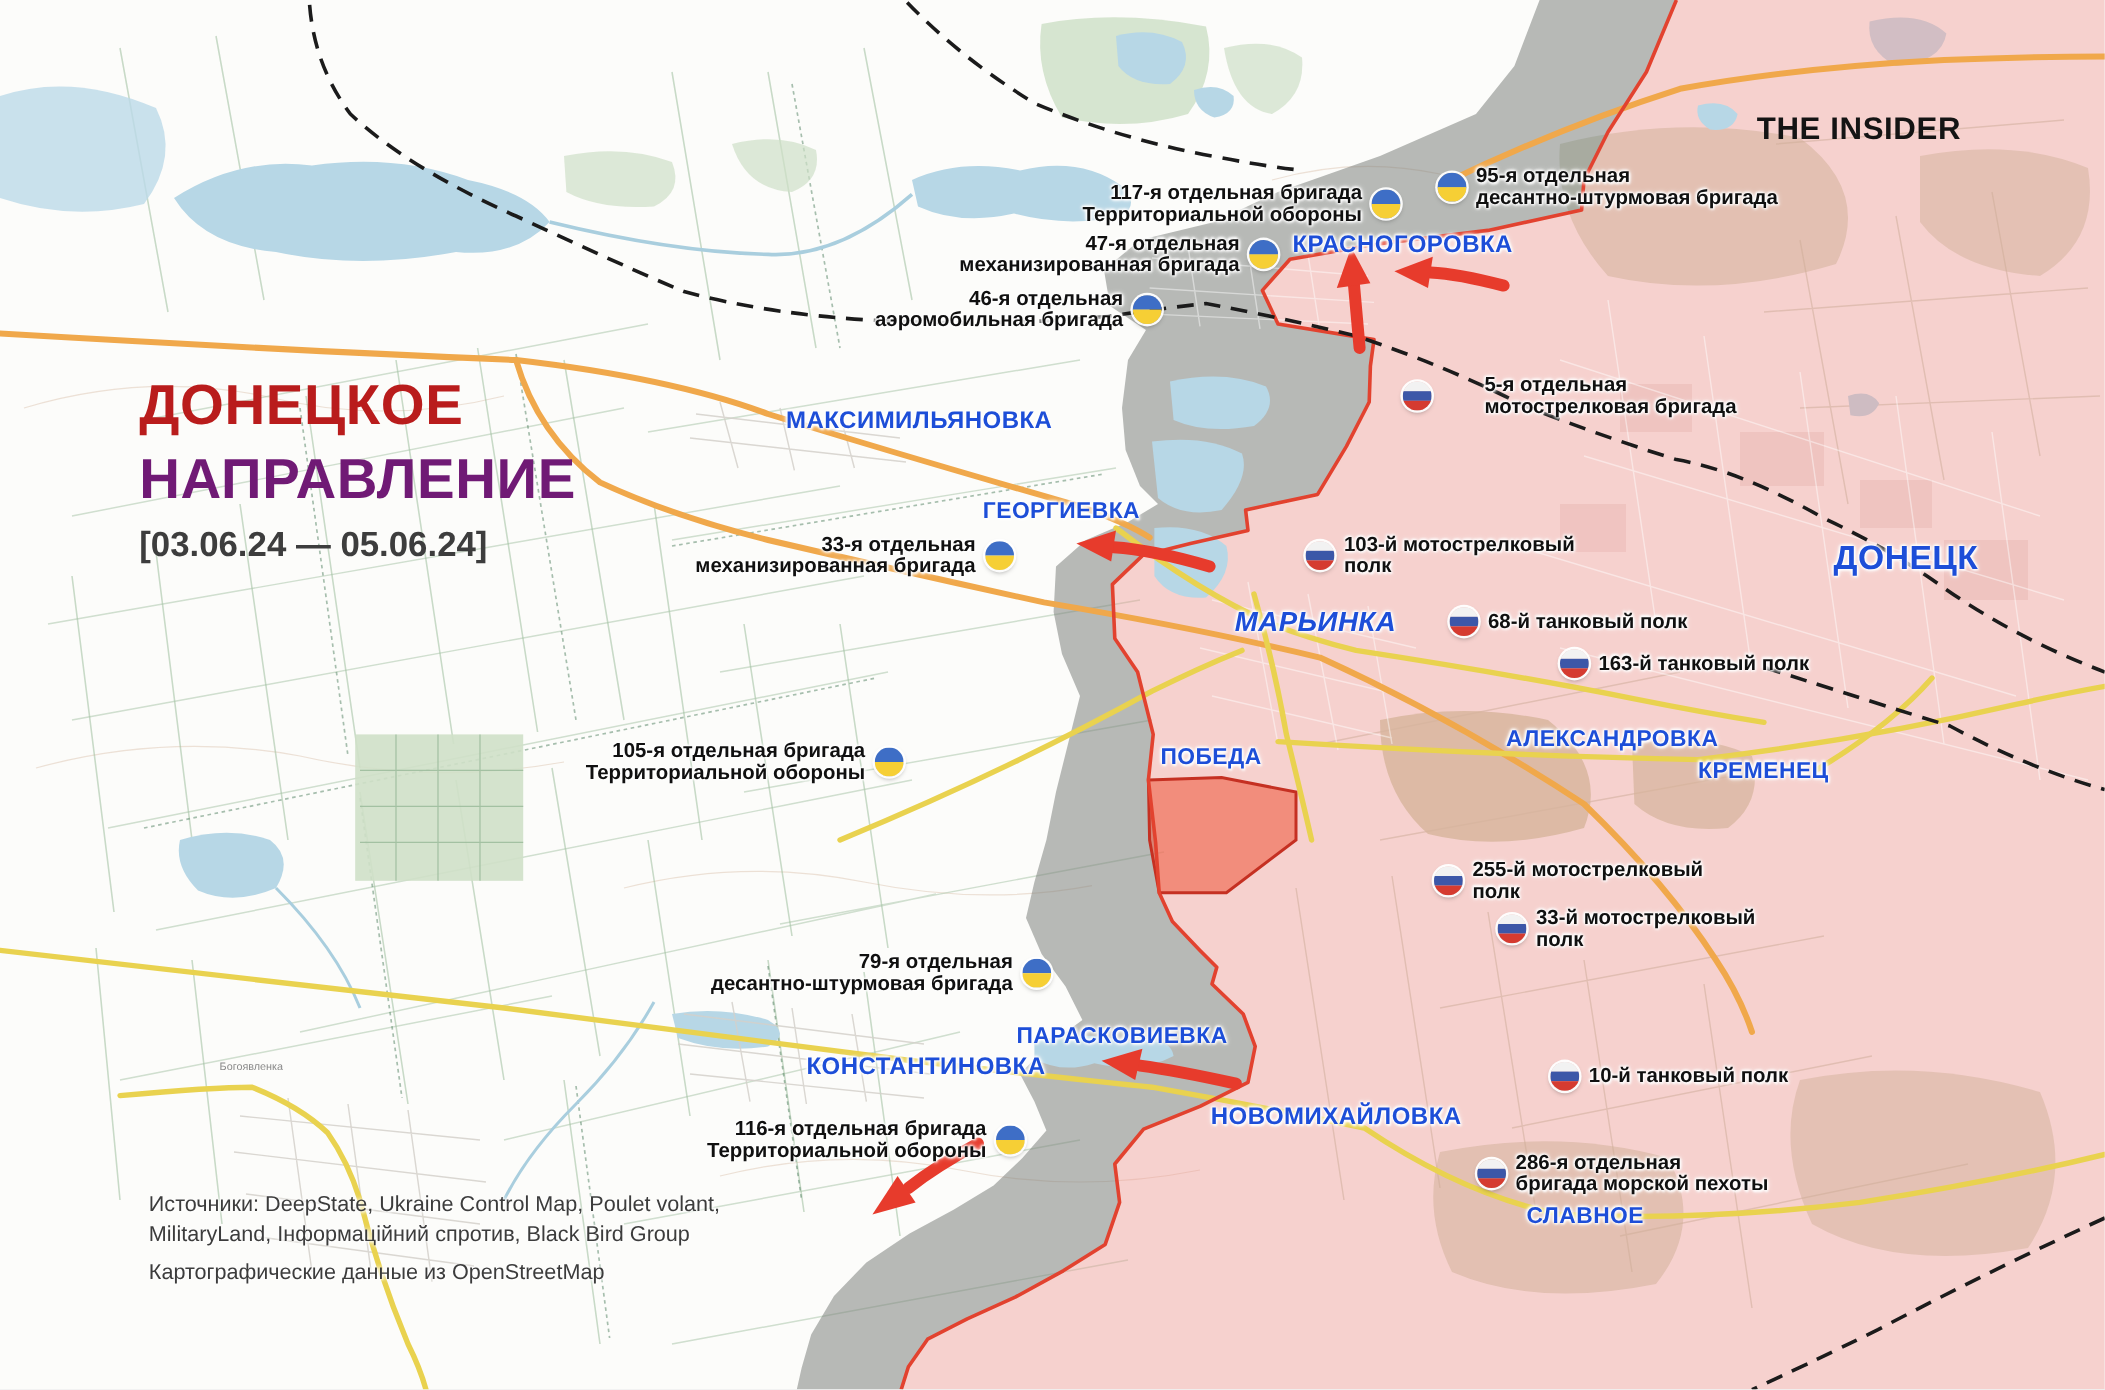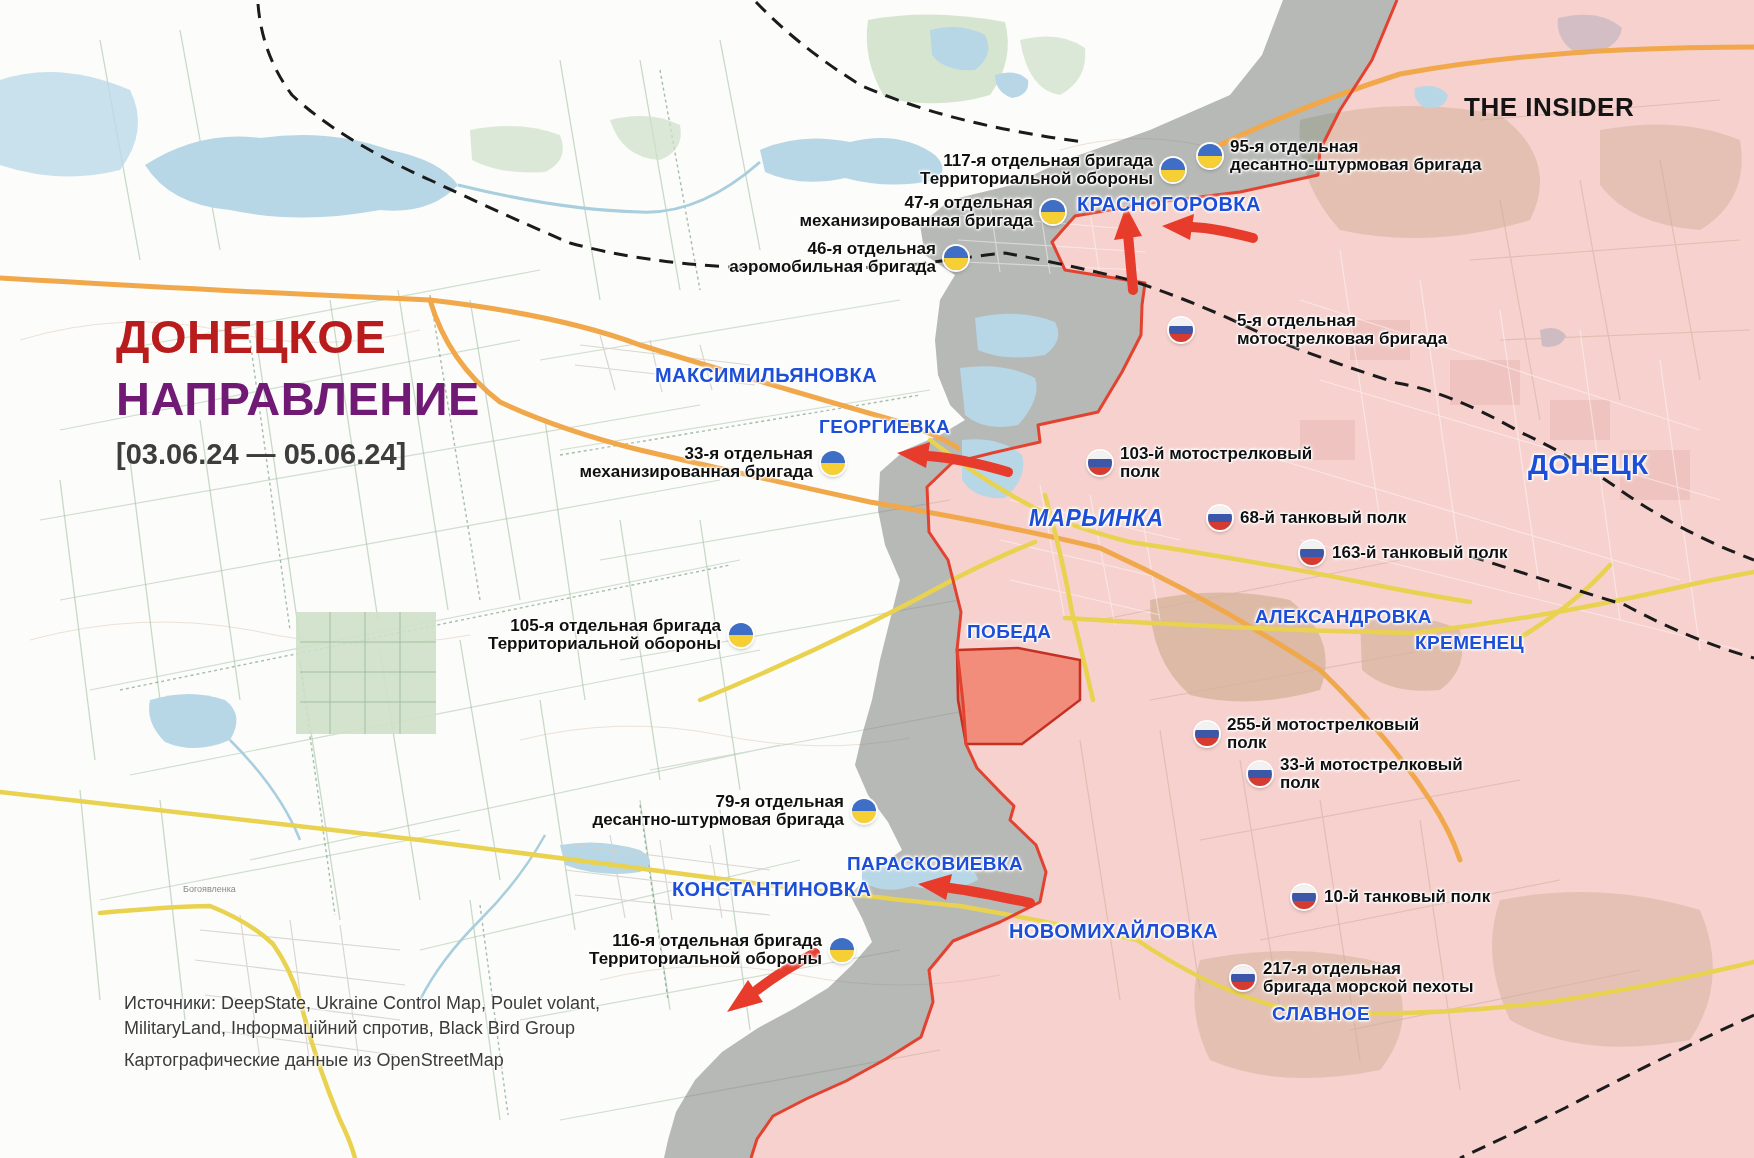--- a/index.html
+++ b/index.html
@@ -208,34 +208,34 @@
     <div id="logo">THE INSIDER</div>
 
     <div id="sources">
       <div class="src1">Источники: DeepState, Ukraine Control Map, Poulet volant,</div>
       <div class="src2">MilitaryLand, Інформаційний спротив, Black Bird Group</div>
       <div class="src3">Картографические данные из OpenStreetMap</div>
     </div>
 
     <div id="cities-layer">
         <div class="city" style="left: 1077px; top: 193px; font-size: 20px;">КРАСНОГОРОВКА</div>
-        <div class="city" style="left: 655px; top: 364px; font-size: 20px; text-align: right;">МАКСИМИЛЬЯНОВКА</div>
+        <div class="city" style="left: 655px; top: 340px; font-size: 20px; text-align: right;">МАКСИМИЛЬЯНОВКА</div>
         <div class="city" style="left: 819px; top: 416px; font-size: 19px;">ГЕОРГИЕВКА</div>
         <div class="city" style="left: 1528px; top: 449px; font-size: 28px;">ДОНЕЦК</div>
         <div class="city" style="left: 1029px; top: 505px; font-size: 23px; font-style: italic;">МАРЬИНКА</div>
         <div class="city" style="left: 1255px; top: 606px; font-size: 19px;">АЛЕКСАНДРОВКА</div>
         <div class="city" style="left: 1415px; top: 632px; font-size: 19px;">КРЕМЕНЕЦ</div>
         <div class="city" style="left: 967px; top: 621px; font-size: 19px;">ПОБЕДА</div>
         <div class="city" style="left: 847px; top: 853px; font-size: 19px;">ПАРАСКОВИЕВКА</div>
         <div class="city" style="left: 672px; top: 878px; font-size: 20px;">КОНСТАНТИНОВКА</div>
         <div class="city" style="left: 1009px; top: 920px; font-size: 20px;">НОВОМИХАЙЛОВКА</div>
         <div class="city" style="left: 1272px; top: 1003px; font-size: 19px;">СЛАВНОЕ</div>
       </div>
     <div id="units-layer">
-        <div class="unit t-left" style="top: 170px; right: 569px;">
+        <div class="unit t-left" style="top: 170px; right: 587px;">
           <span class="txt">
             <div>117-я отдельная бригада</div>
             <div>Территориальной обороны</div>
           </span>
           <span class="flag">
             <div style="background: rgb(62, 110, 198);"></div>
             <div style="background: rgb(246, 207, 53);"></div>
           </span>
         </div>
         <div class="unit t-right" style="top: 156px; left: 1198px;">
@@ -382,21 +382,21 @@
             <div>10-й танковый полк</div>
           </span>
         </div>
         <div class="unit t-right" style="top: 978px; left: 1231px;">
           <span class="flag">
             <div style="background: rgb(242, 242, 242);"></div>
             <div style="background: rgb(60, 87, 168);"></div>
             <div style="background: rgb(213, 59, 48);"></div>
           </span>
           <span class="txt">
-            <div>217-я отдельная</div>
+            <div>286-я отдельная</div>
             <div>бригада морской пехоты</div>
           </span>
         </div>
       </div>
     <div id="minor-layer">
         <div class="maplabel" style="left: 183px; top: 884px; font-size: 9px;">Богоявленка</div>
       </div>
   </div>
 
 </div>

